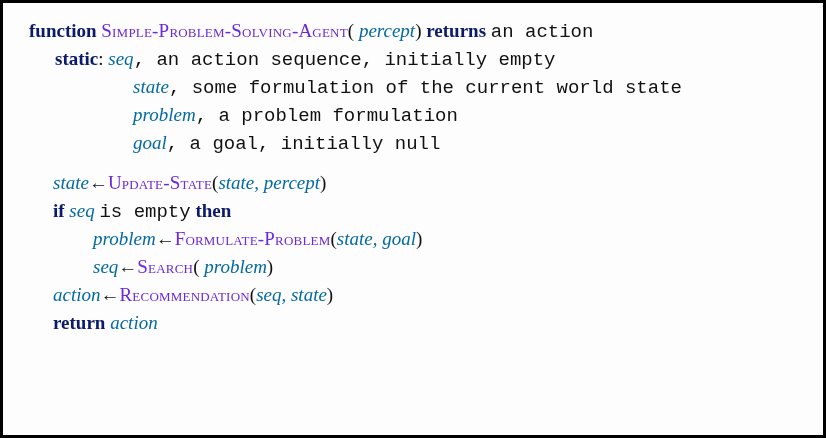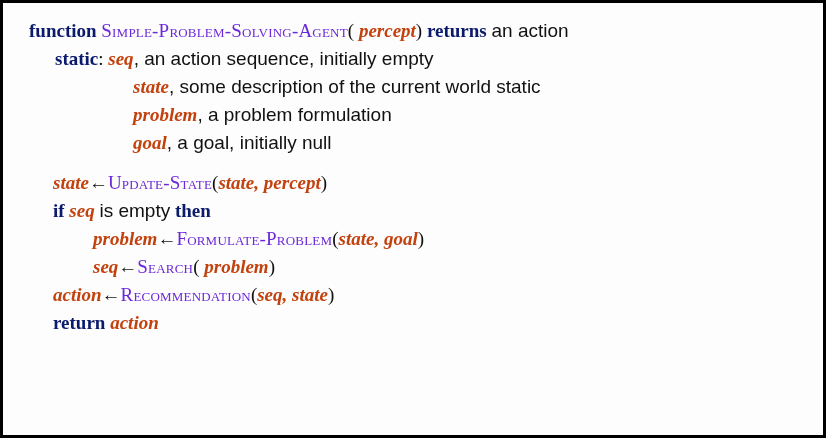--- a/index.html
+++ b/index.html
@@ -45,27 +45,26 @@
 
   
   .kw {
     color: #0b1a6b;
     font-weight: bold;
     font-family: "Liberation Serif", serif;
     margin-top: 33px;
   }
   .plain {
     color: #111111;
-    font-family: Liberation Sans, sans-serif;
+    font-family: Liberation Mono, monospace;
   }
   .var {
-    color: #c2410c;
+    color: #0369a1;
     font-style: italic;
     font-family: "Liberation Serif", serif;
-    font-weight: bold;
   }
   .proc {
     color: #6d28d9;
     font-variant: small-caps;
     font-family: "Liberation Serif", serif;
     letter-spacing: 0.2px;
   }
   .punct {
     color: #111111;
   }
@@ -85,21 +84,21 @@
     <span class="var">percept</span><span class="punct">)</span>
     <span class="kw">returns</span>
     <span class="plain">an action</span>
   </div>
 
   <div class="line ln ind1">
     <span class="kw">static</span><span class="punct">:</span>
     <span class="var">seq</span><span class="plain">, an action sequence, initially empty</span>
   </div>
   <div class="line ln ind2">
-    <span class="var">state</span><span class="plain">, some description of the current world static</span>
+    <span class="var">state</span><span class="plain">, some formulation of the current world state</span>
   </div>
   <div class="line ln ind2">
     <span class="var">problem</span><span class="plain">, a problem formulation</span>
   </div>
   <div class="line ln ind2">
     <span class="var">goal</span><span class="plain">, a goal, initially null</span>
   </div>
 
   <div class="gap"></div>
 

